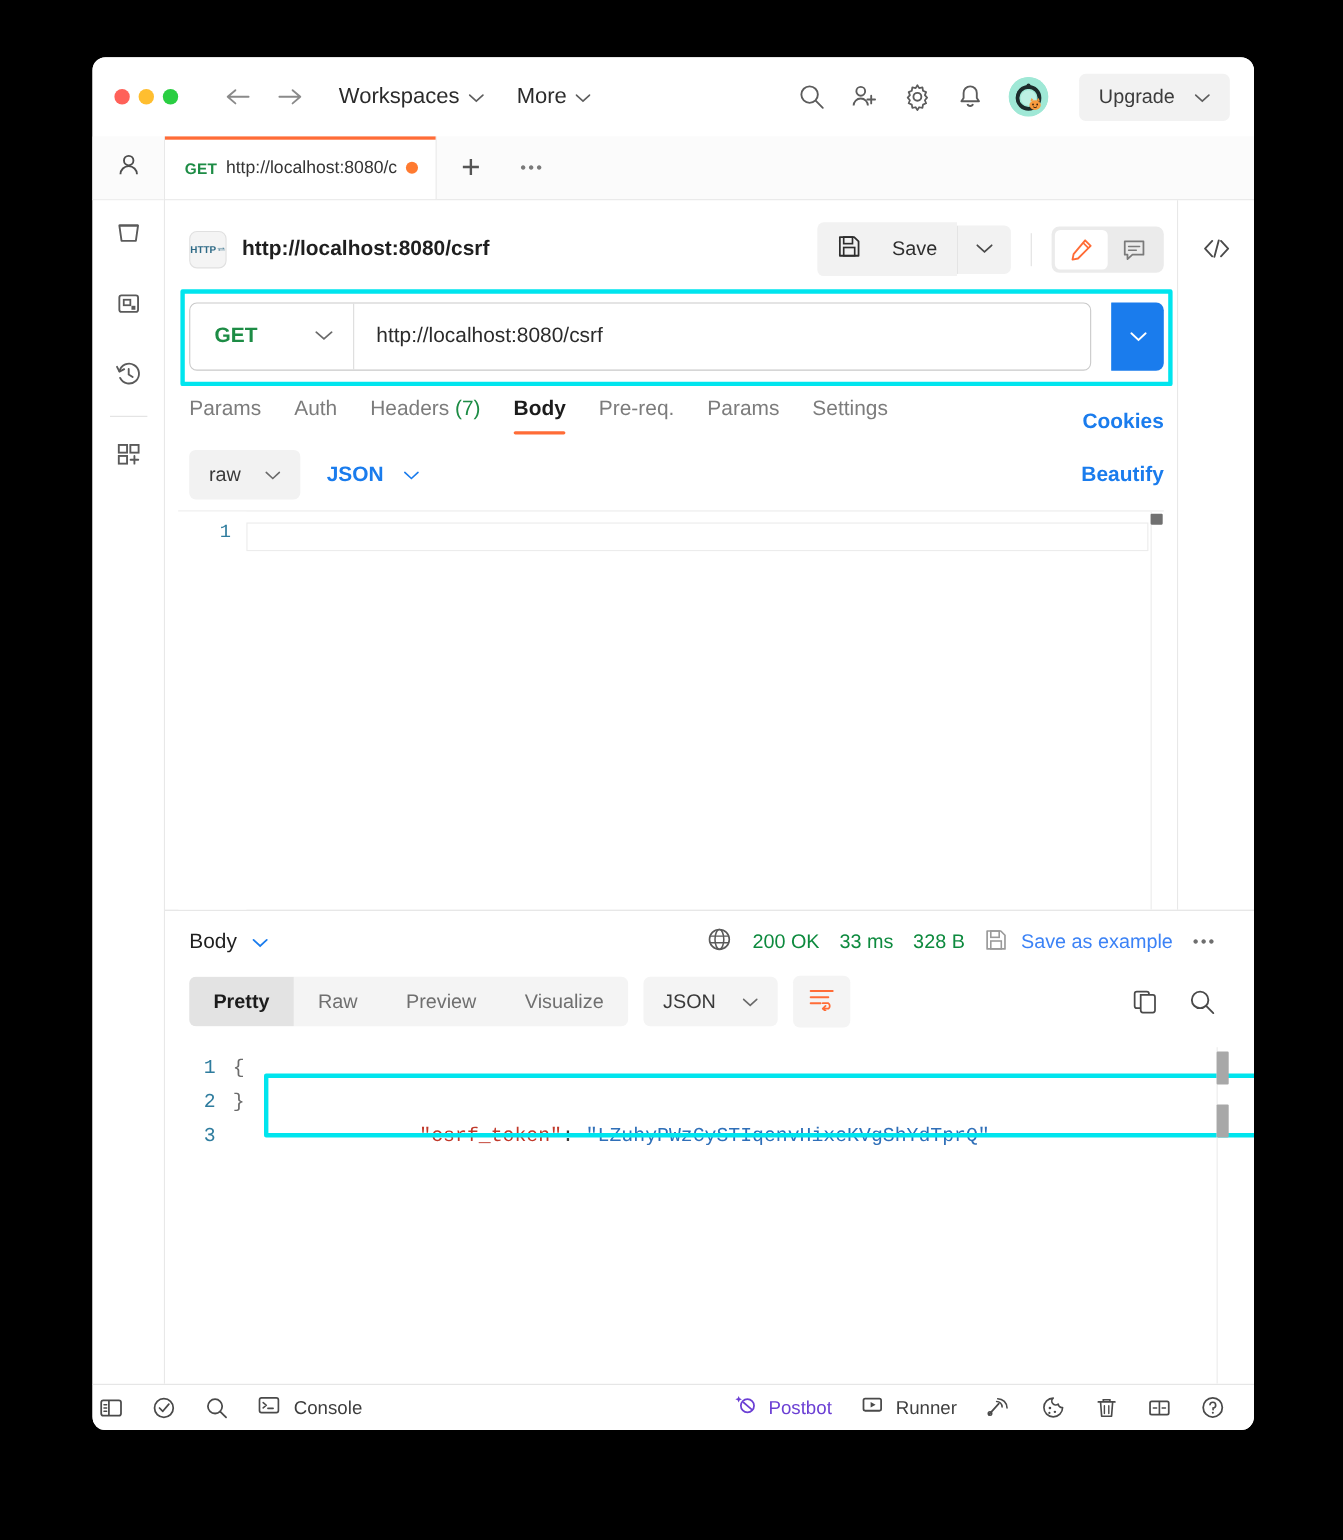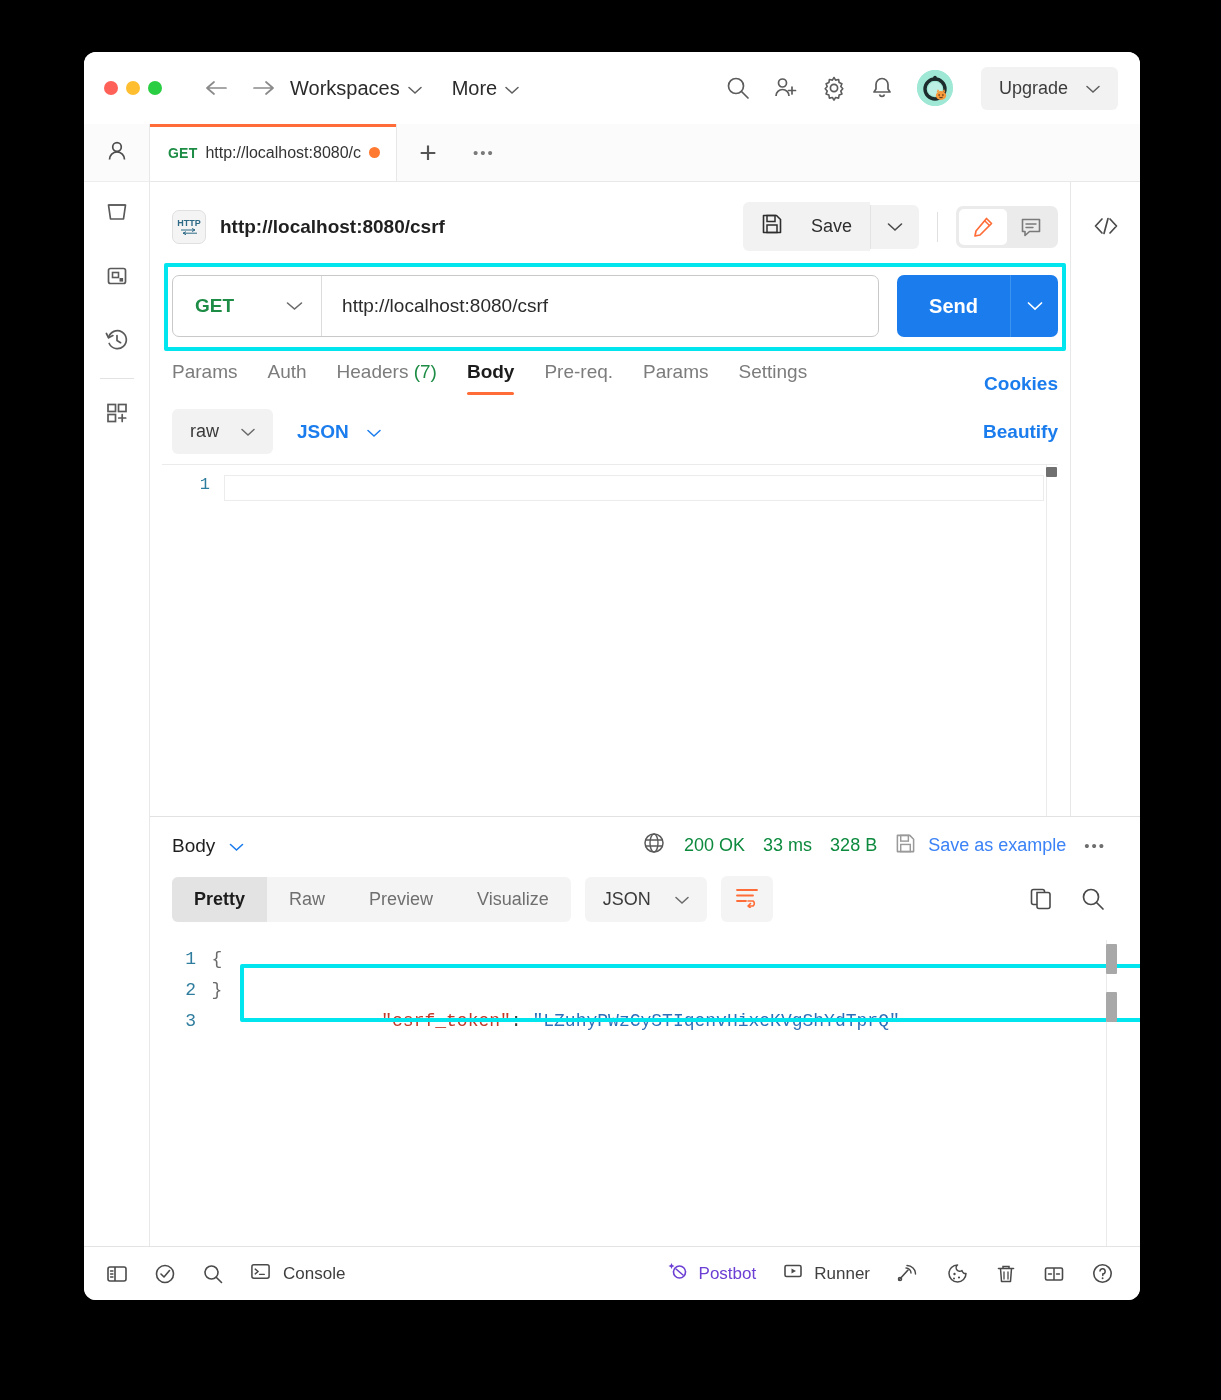--- a/index.html
+++ b/index.html
@@ -31,21 +31,21 @@
   }
   .traffic { display: flex; gap: 8px; align-items: center; }
   .dot { width: 14px; height: 14px; border-radius: 50%; }
   .dot.red { background: #ff6159; }
   .dot.yellow { background: #ffbe2f; }
   .dot.green { background: #2ace42; }
 
   .navarrows { display: flex; gap: 20px; margin-left: 40px; color: #8a8a8a; }
   .navarrows svg { display: block; }
 
-  .tb-menu { display: flex; align-items: center; gap: 30px; margin-left: 12px; }
+  .tb-menu { display: flex; align-items: center; gap: 30px; margin-left: 30px; }
   .tb-menu-item {
     display: flex; align-items: center; gap: 8px;
     font-size: 20px; color: #2b2b2b; cursor: pointer;
   }
   .chev { display: inline-block; }
 
   .tb-right { margin-left: auto; display: flex; align-items: center; gap: 22px; }
   .tb-icon { color: #5c5c5c; cursor: pointer; display: flex; }
   .avatar {
     width: 36px; height: 36px; border-radius: 50%;
@@ -127,21 +127,21 @@
   }
   .rightrail .rail-item { height: 48px; }
 
   .req-header {
     display: flex; align-items: center; padding: 20px 12px 10px 22px;
   }
   .req-name { display: flex; align-items: center; gap: 14px; }
   .http-badge {
     width: 34px; height: 34px; border-radius: 7px; background: #f4f4f4;
     border: 1px solid #e0e0e0; display: flex; align-items: center; justify-content: center;
-    flex-direction: column; color: #2e6a86; font-size: 9px; font-weight: bold;
+    flex-direction: row; color: #2e6a86; font-size: 9px; font-weight: bold;
   }
   .req-title { font-size: 19px; font-weight: bold; color: #1f1f1f; }
   .req-header-right { margin-left: auto; display: flex; align-items: center; gap: 0; }
   .save-btn {
     display: flex; align-items: center; gap: 28px;
     background: #f2f2f2; border-radius: 6px 0 0 6px; padding: 11px 18px;
     font-size: 18px; color: #2e2e2e; cursor: pointer;
   }
   .save-caret {
     background: #f2f2f2; border-radius: 0 6px 6px 0; padding: 13px 16px;
@@ -309,22 +309,22 @@
     padding: 3px 10px 3px 14px; pointer-events: none;
   }
   .resp-scroll {
     position: absolute; right: 22px; top: 4px; bottom: 0; width: 12px;
     border-left: 1px solid #ebebeb;
   }
   .resp-thumb { position: absolute; right: 1px; width: 11px; background: #a8a8a8; border-radius: 1px; }
 
   
   .footer {
-    height: 54px; flex: 0 0 auto; border-top: 1px solid #e4e4e4;
-    display: flex; align-items: center; padding: 0 26px 0 22px; background: #fff;
+    height: 42px; flex: 0 0 auto; border-top: 1px solid #e4e4e4;
+    display: flex; align-items: center; padding: 0 26px 0 6px; background: #fff;
   }
   .f-left { display: flex; align-items: center; gap: 26px; color: #555; }
   .f-console { display: flex; align-items: center; gap: 12px; font-size: 17px; color: #3d3d3d; cursor: pointer; }
   .f-right { margin-left: auto; display: flex; align-items: center; gap: 26px; color: #555; }
   .f-postbot { display: flex; align-items: center; gap: 10px; color: #6b3fd4; font-size: 17px; cursor: pointer; }
   .f-runner { display: flex; align-items: center; gap: 10px; color: #404040; font-size: 17px; cursor: pointer; }
   .f-icon { cursor: pointer; display: flex; }
 </style>
 </head>
 <body>
@@ -536,21 +536,20 @@
                   <span class="m">GET</span>
                   <span class="chev">
                     <svg width="17" height="10" viewBox="0 0 17 10">
                         <path d="M1.5 2 L8.5 8 L15.5 2" stroke="#6a6a6a" stroke-width="1.6" fill="none" stroke-linecap="round"></path>
                       </svg>
                   </span>
                 </div>
                 <input class="url-input" type="text" value="http://localhost:8080/csrf" style="">
               </div>
               <div class="send-group">
-                <div class="send-btn">Send</div>
                 <div class="send-caret">
                   <svg width="16" height="10" viewBox="0 0 16 10">
                       <path d="M1.5 2 L8 8 L14.5 2" stroke="#ffffff" stroke-width="1.7" fill="none" stroke-linecap="round"></path>
                     </svg>
                 </div>
               </div>
             </div>
           </div>
 
           <div class="reqtabs">

